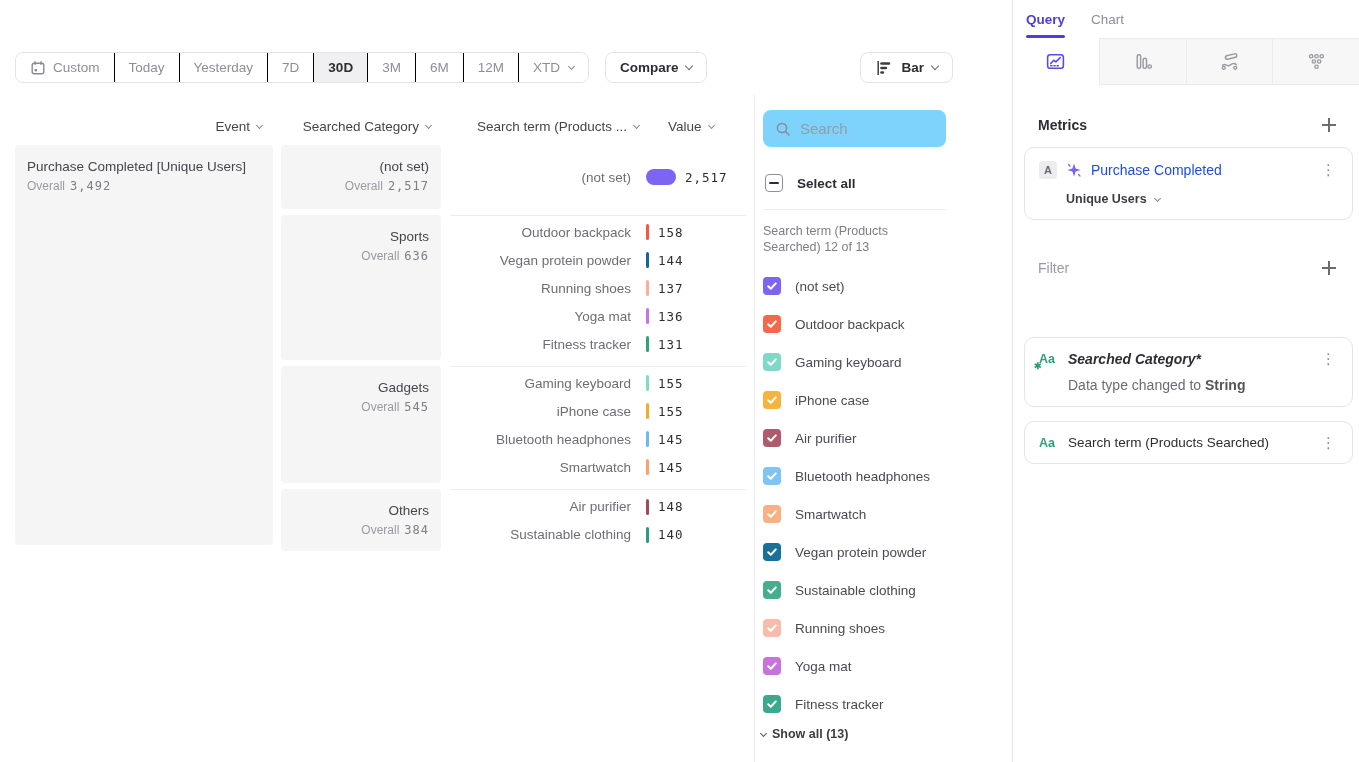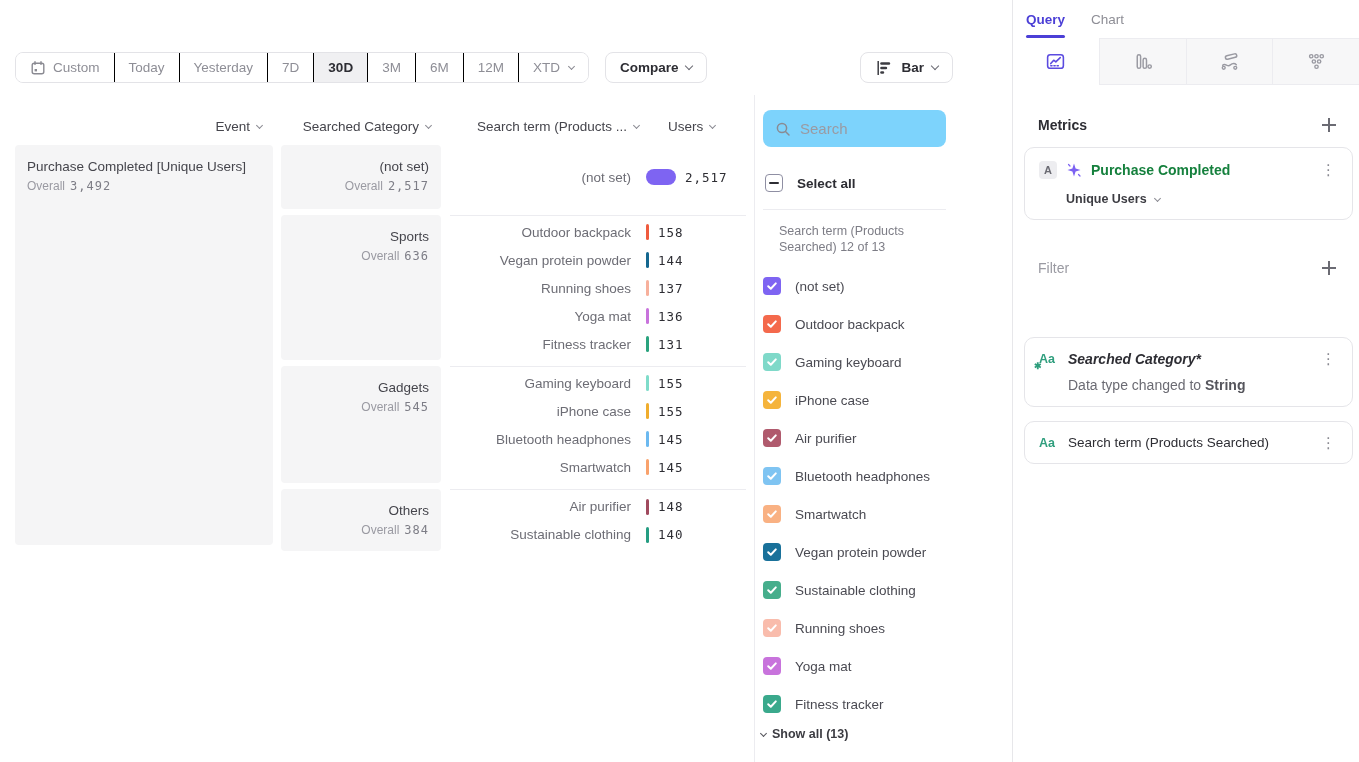--- a/index.html
+++ b/index.html
@@ -59,21 +59,21 @@
     display:flex; align-items:center; padding:0 12px; gap:9px; }
   .search-box input { border:none; outline:none; background:transparent; font-size:15px; width:130px;
     font-family:"Liberation Sans", sans-serif; color:#2d2d33; }
   .search-box input::placeholder { color:#9a9aa2; }
   .selectall-row { margin:27px 0 0 10px; display:flex; align-items:center; cursor:pointer; }
   .cb { width:18px; height:18px; border-radius:4px; flex:none; display:flex; align-items:center; justify-content:center; }
   .cb.indet { background:#fff; border:1.5px solid #8f8fa3; }
   .cb.indet .dash { width:10px; height:2px; background:#2d2d33; border-radius:1px; }
   .selectall-label { margin-left:14px; font-size:13.5px; font-weight:700; color:#2d2d33; }
   .legend-sep { margin:17px 0 0 8px; width:183px; height:1px; background:#ececf0; }
-  .legend-caption { margin:13px 0 0 24px; width:182px; font-size:12.5px; line-height:16px; color:#7d7d86; }
+  .legend-caption { margin:13px 0 0 8px; width:182px; font-size:12.5px; line-height:16px; color:#7d7d86; }
   .legend-items { margin-top:12px; }
   .legend-item { height:38px; display:flex; align-items:center; padding-left:8px; cursor:pointer; }
   .legend-item .label { margin-left:14px; font-size:13.5px; color:#4a4a52; }
   .showall { margin:4px 0 0 6px; display:flex; align-items:center; gap:6px; cursor:pointer;
     font-size:12.5px; font-weight:700; color:#3c3c42; }
   .showall .chev.sm { border-color:#55555c; }
 
   
   .query-panel { width:347px; border-left:1px solid #e7e7ea; display:flex; flex-direction:column; }
   .qp-tabs { height:38px; display:flex; align-items:center; gap:26px; padding-left:13px; }
@@ -91,21 +91,21 @@
   .qp-section-hdr .title { font-size:14px; font-weight:700; color:#2d2d33; }
   .qp-section-hdr .title.muted { color:#9a9aa2; font-weight:400; }
   .plus-btn { width:16px; height:16px; position:relative; cursor:pointer; }
   .plus-btn::before, .plus-btn::after { content:""; position:absolute; background:#6b6b73; }
   .plus-btn::before { left:7px; top:1px; width:1.5px; height:14px; }
   .plus-btn::after { top:7px; left:1px; height:1.5px; width:14px; }
   .qp-card { margin:14px 6px 0 11px; border:1px solid #e5e5e9; border-radius:10px; background:#fff; padding:13px 12px 13px 14px; }
   .qp-card-row { display:flex; align-items:center; gap:9px; }
   .badge-a { width:18px; height:18px; border-radius:4px; background:#ededf0; color:#6b6b73;
     font-size:11px; font-weight:700; display:flex; align-items:center; justify-content:center; flex:none; }
-  .metric-name { font-size:14px; font-weight:700; color:#15803d; flex:1; }
+  .metric-name { font-size:14px; font-weight:400; color:#1d4ed8; flex:1; }
   .kebab { color:#8a8a92; font-size:15px; line-height:10px; cursor:pointer; padding:0 4px;
     font-family:"DejaVu Sans", sans-serif; }
   .metric-sub { margin:13px 0 0 27px; display:flex; align-items:center; gap:8px; font-size:12.5px;
     font-weight:700; color:#3c3c42; cursor:pointer; }
   .aa-icon { position:relative; width:20px; font-size:12.5px; font-weight:700; color:#2f9e7d; flex:none; }
   .aa-icon .star { position:absolute; left:-5px; bottom:-5px; font-size:9px; color:#2f9e7d; }
   .bd-name { font-size:13.5px; color:#2d2d33; flex:1; }
   .bd-name.italic { font-style:italic; font-weight:700; font-size:14px; }
   .bd-note { margin:10px 0 0 29px; font-size:14px; color:#6b6b73; }
   .bd-note b { color:#55555c; }
@@ -178,21 +178,21 @@
         </div>
         <div class="hdr hdr-cat">
           <span>Searched Category</span>
             <i class="chev sm"></i>
         </div>
         <div class="hdr hdr-term">
           <span>Search term (Products ...</span>
             <i class="chev sm"></i>
         </div>
         <div class="hdr hdr-value">
-          <span>Users</span>
+          <span>Value</span>
             <i class="chev sm"></i>
         </div>
       </div>
       <div class="rows-area">
         <div class="event-cell">
           <div class="cell-name">Purchase Completed [Unique Users]</div>
           <div class="overall">
             <span>Overall</span><span class="num">3,492</span>
           </div>
         </div>

